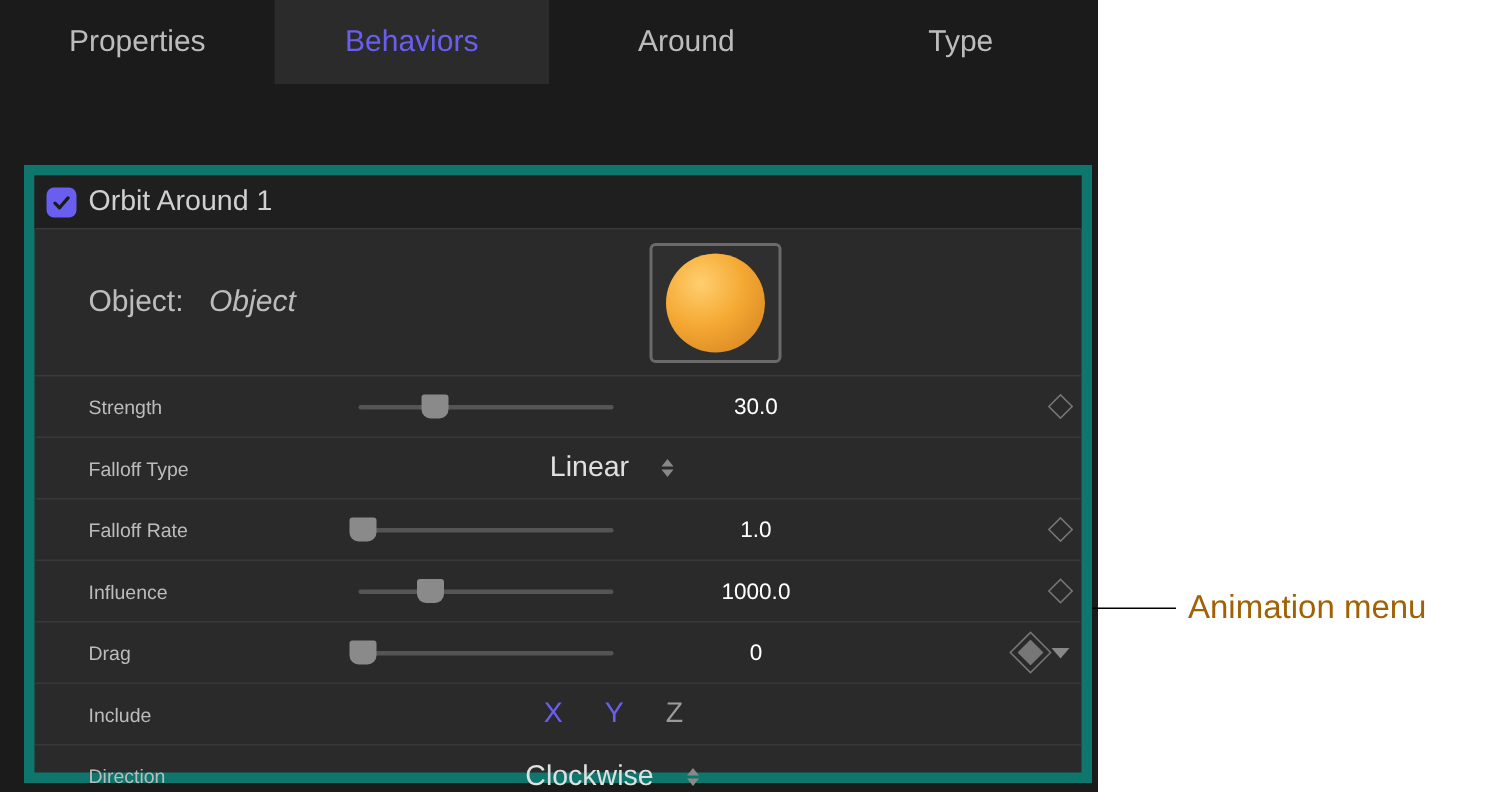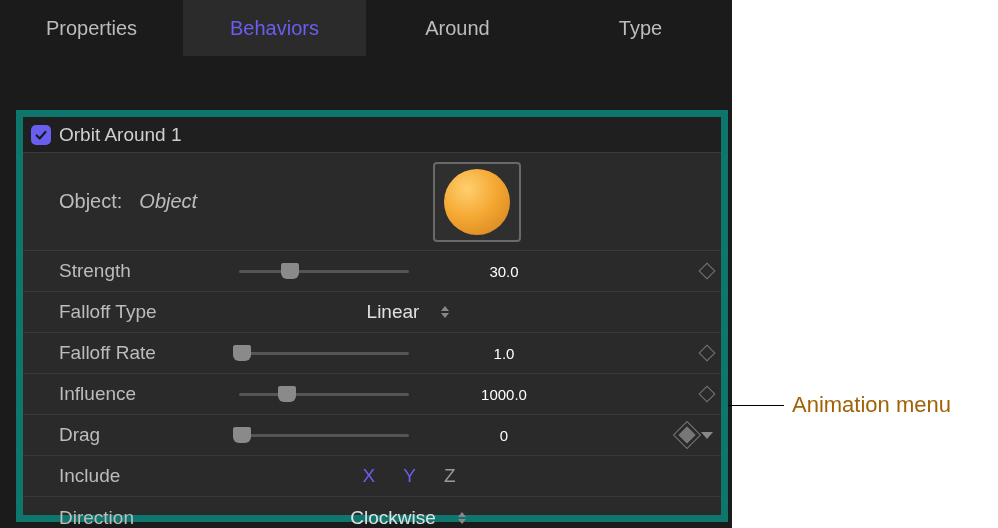--- a/index.html
+++ b/index.html
@@ -95,21 +95,21 @@
     display: flex;
     align-items: center;
     height: 41px;
     border-bottom: 1px solid #383838;
     padding: 0 8px 0 36px;
   }
   .param-row:last-child { border-bottom: none; }
   .param-label {
     width: 180px;
     color: #bcbcbc;
-    font-size: 19px;
+    font-size: 13px;
   }
   .slider-zone {
     width: 190px;
     display: flex;
     align-items: center;
   }
   .slider {
     position: relative;
     width: 170px;
     height: 20px;

